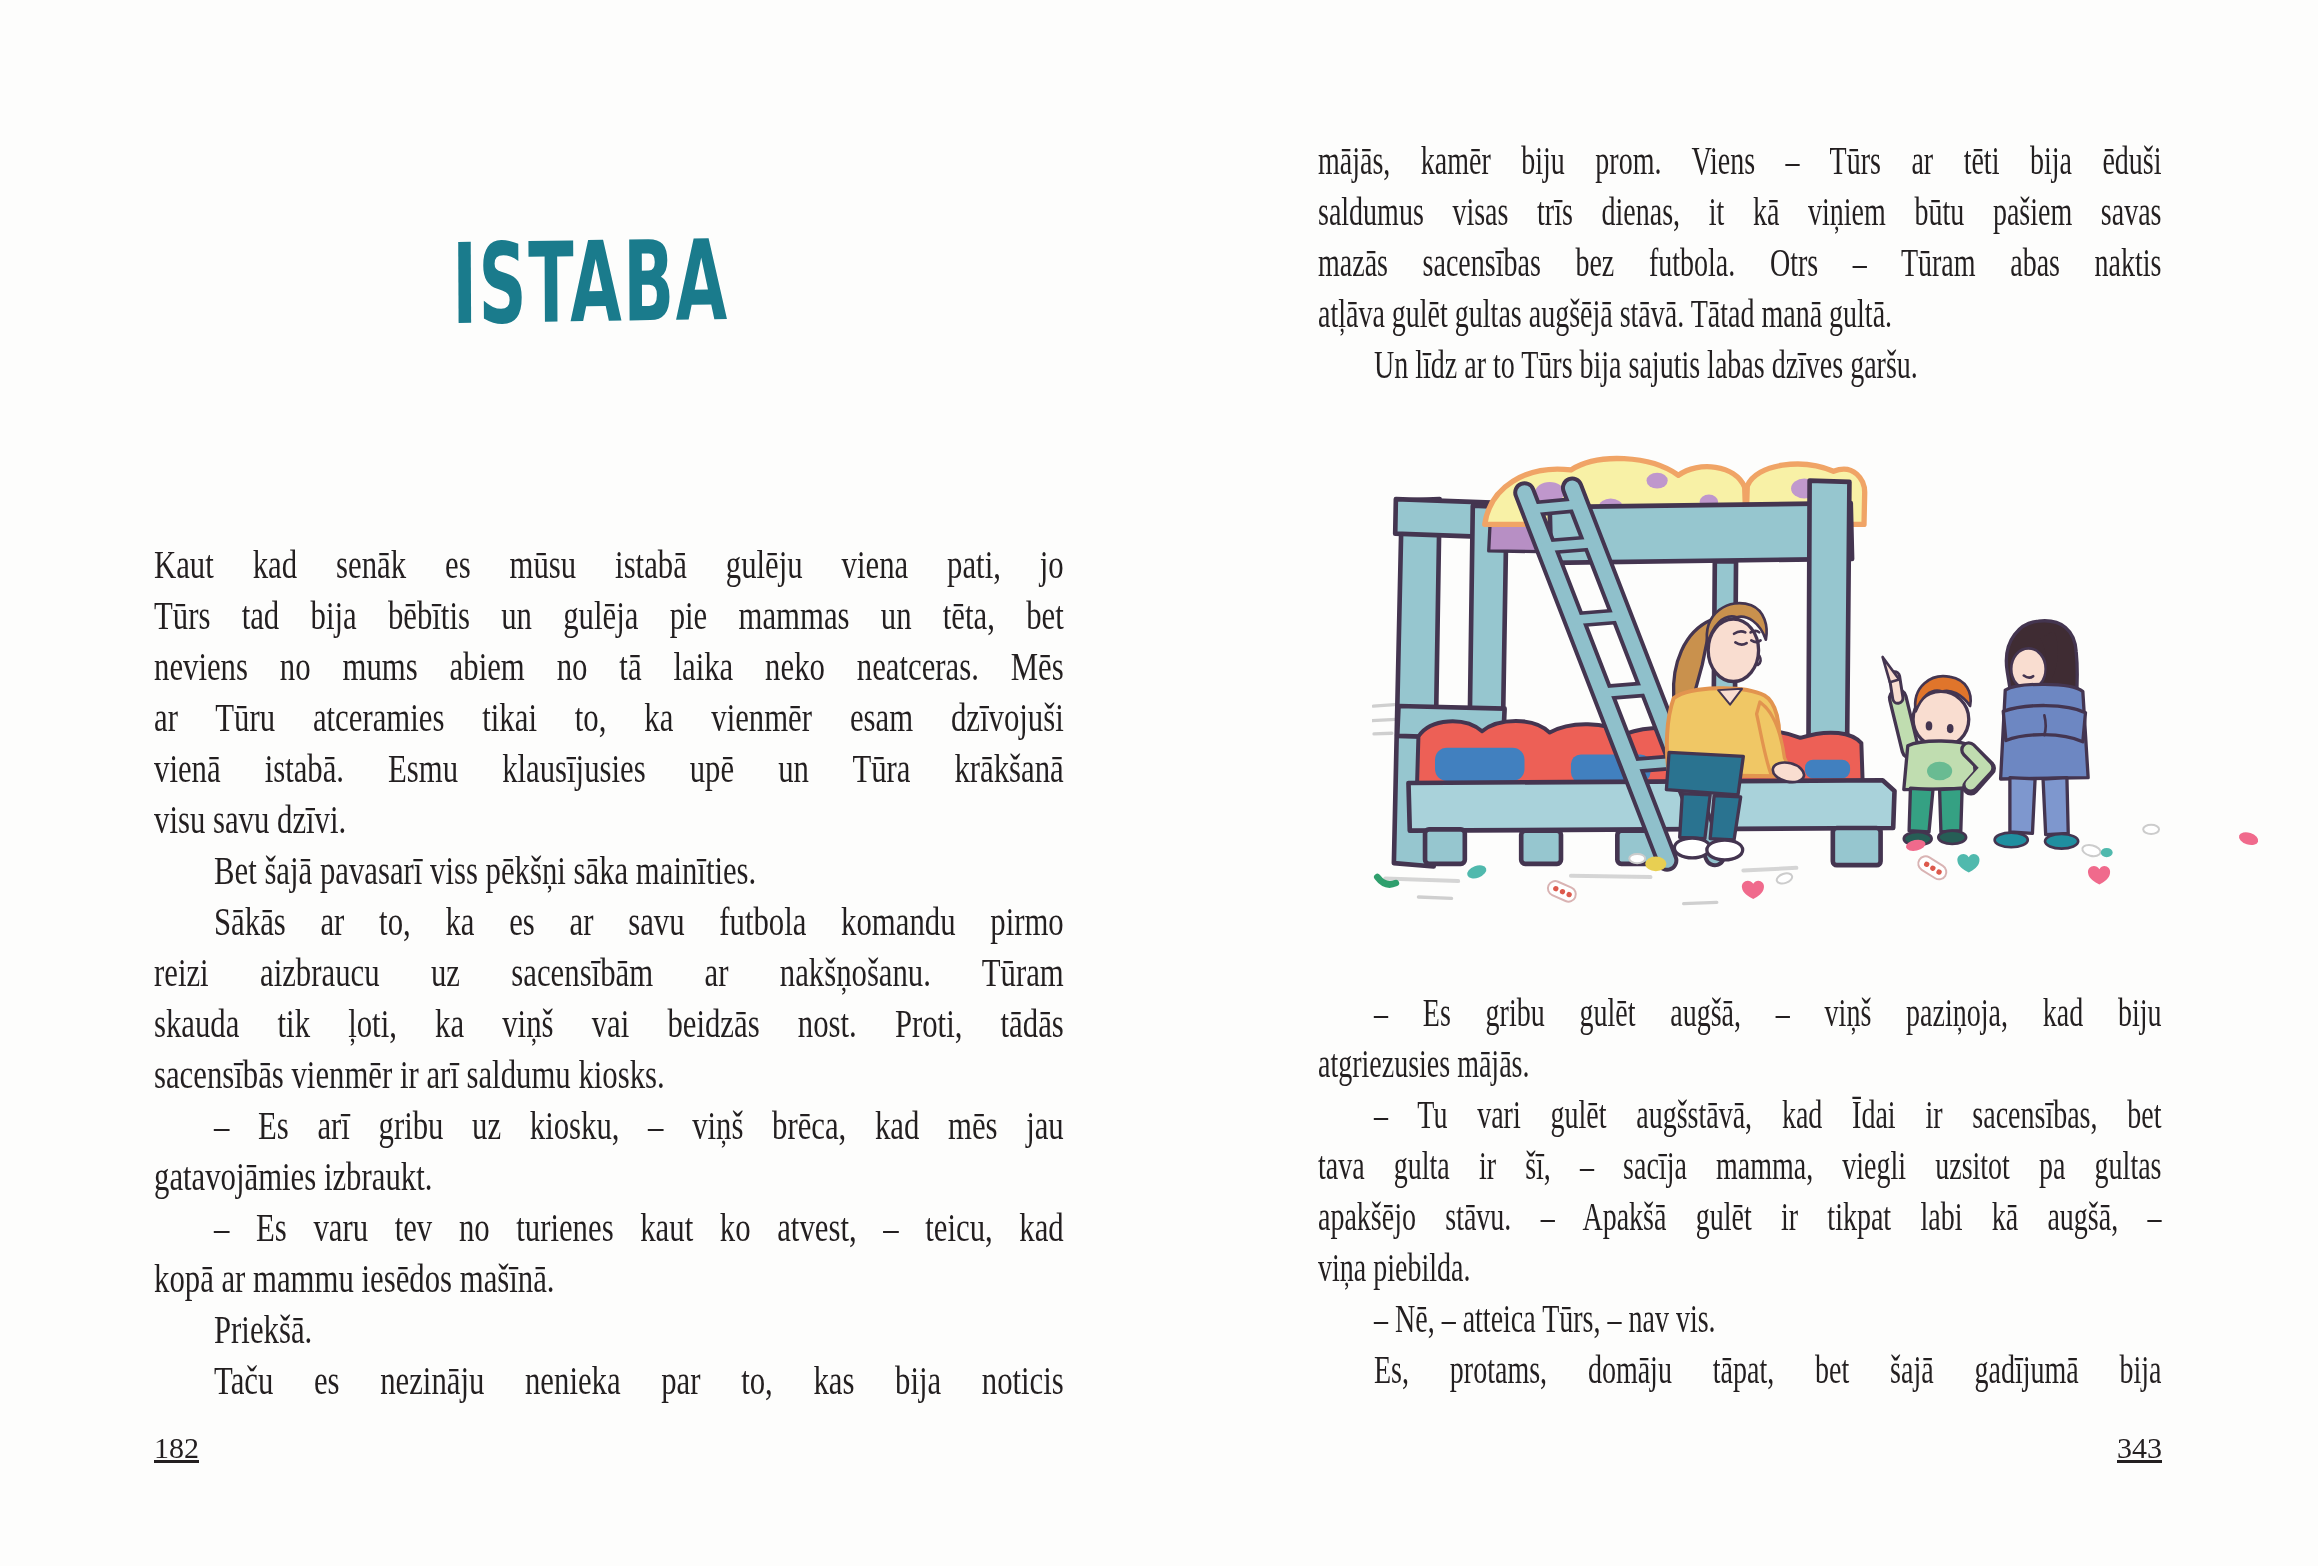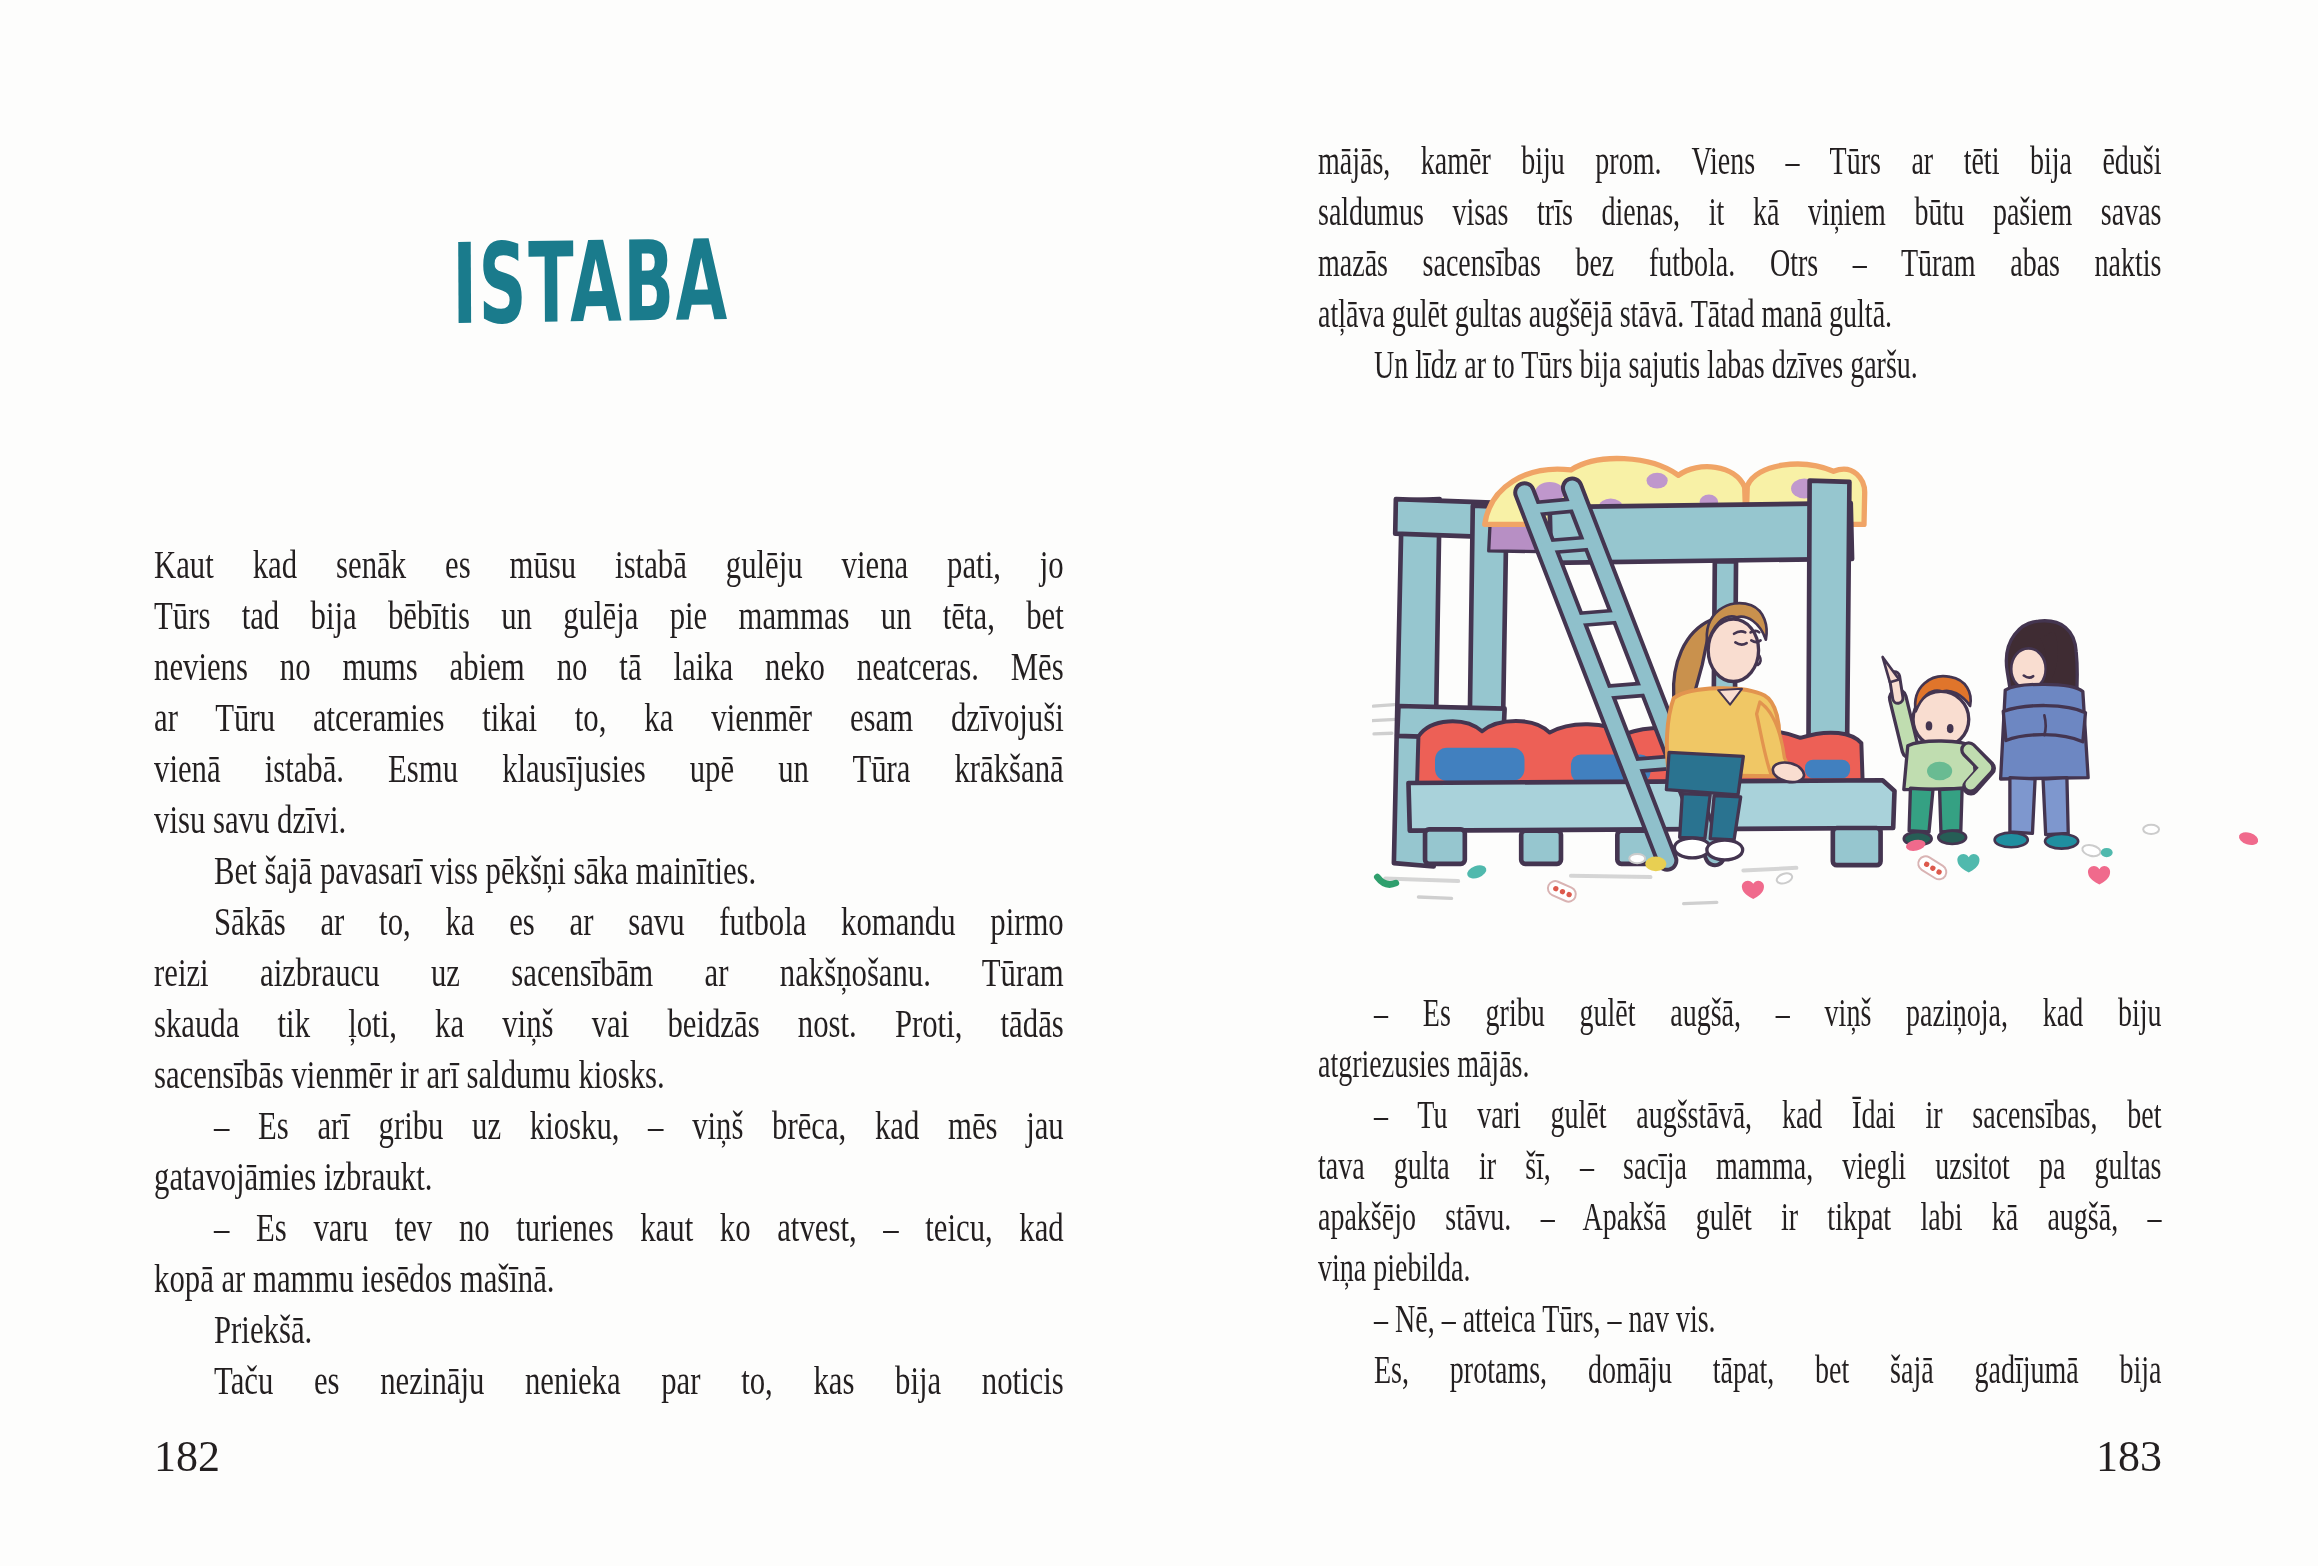--- a/index.html
+++ b/index.html
@@ -27,21 +27,21 @@
     transform:scaleX(0.62);transform-origin:50% 50%;}
 
   .textcol{position:absolute;transform-origin:0 0;font-size:41px;line-height:51px;}
   .col-left-body{left:154px;top:527px;width:1213px;transform:scaleX(0.75);}
   .col-right-top{left:159px;top:123px;width:1205px;font-size:40px;transform:scaleX(0.70);}
   .col-right-bottom{left:159px;top:975px;width:1205px;font-size:40px;transform:scaleX(0.70);}
   .line{height:51px;text-align:justify;text-align-last:justify;text-justify:inter-word;}
   .line.end{text-align-last:left;}
   .line.ind{text-indent:80px;}
 
-  .pagenum{position:absolute;font-size:44px;color:var(--text);}
+  .pagenum{position:absolute;font-size:30px;color:var(--text);text-decoration:underline;}
   .num-left{left:154px;top:1419px;}
   .num-right{right:157px;top:1419px;text-align:right;}
 
   .illo{position:absolute;left:213px;top:434px;width:925px;height:471px;}
   svg *{stroke-linecap:round;stroke-linejoin:round;}
 </style>
 </head>
 <body>
 
 <div>
@@ -266,17 +266,17 @@
     <div class="textcol col-right-bottom">
         <div class="line ind">– Es gribu gulēt augšā, – viņš paziņoja, kad biju</div>
         <div class="line end">atgriezusies mājās.</div>
         <div class="line ind">– Tu vari gulēt augšstāvā, kad Īdai ir sacensības, bet</div>
         <div class="line">tava gulta ir šī, – sacīja mamma, viegli uzsitot pa gultas</div>
         <div class="line">apakšējo stāvu. – Apakšā gulēt ir tikpat labi kā augšā, –</div>
         <div class="line end">viņa piebilda.</div>
         <div class="line ind end">– Nē, – atteica Tūrs, – nav vis.</div>
         <div class="line ind">Es, protams, domāju tāpat, bet šajā gadījumā bija</div>
       </div>
-    <div class="pagenum num-right">183</div>
+    <div class="pagenum num-right">343</div>
   </section>
 
 </div>
 
 
 </body></html>

